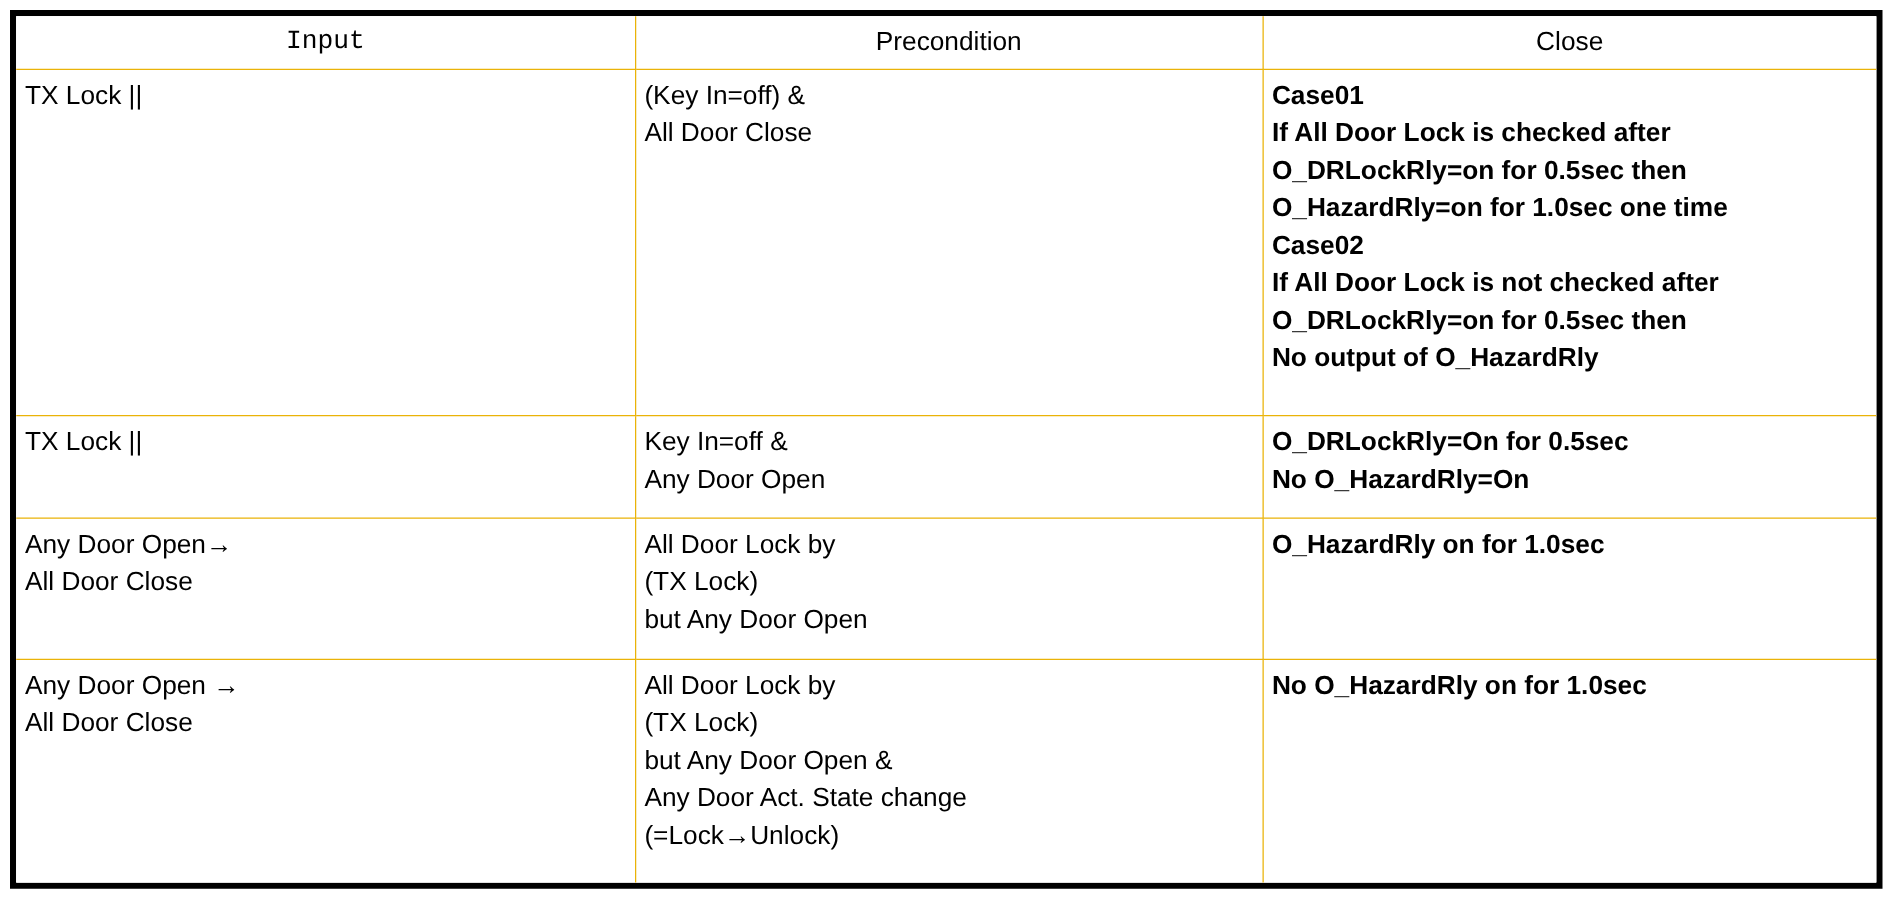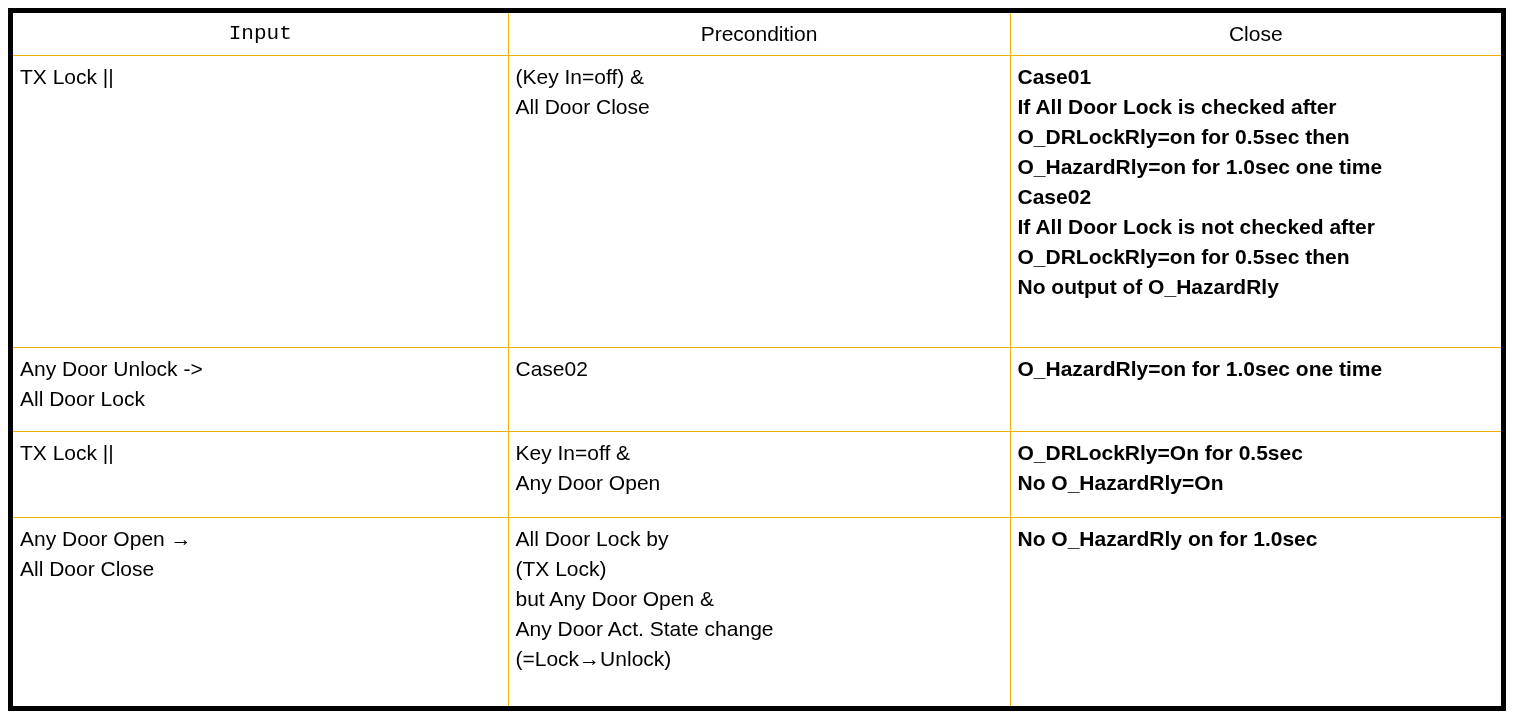--- a/index.html
+++ b/index.html
@@ -104,35 +104,37 @@
         <td class="last">Case01
 If All Door Lock is checked after
 O_DRLockRly=on for 0.5sec then
 O_HazardRly=on for 1.0sec one time
 Case02
 If All Door Lock is not checked after
 O_DRLockRly=on for 0.5sec then
 No output of O_HazardRly</td>
       </tr>
 
-      <tr class="row-1">
-        <td class="first">Any Door Unlock -&gt;
-All Door Lock</td>
-        <td>Case02</td>
-        <td class="last">O_HazardRly=on for 1.0sec one time</td>
-      </tr>
 
       <tr class="row-2">
         <td class="first">TX Lock ||</td>
         <td>Key In=off &amp;
 Any Door Open</td>
         <td class="last">O_DRLockRly=On for 0.5sec
 No O_HazardRly=On</td>
       </tr>
 
+      <tr class="row-3">
+        <td class="first">Any Door Open→
+All Door Close</td>
+        <td>All Door Lock by
+(TX Lock)
+but Any Door Open</td>
+        <td class="last">O_HazardRly on for 1.0sec</td>
+      </tr>
 
       <tr class="row-4 last-row">
         <td class="first">Any Door Open →
 All Door Close</td>
         <td>All Door Lock by
 (TX Lock)
 but Any Door Open &amp;
 Any Door Act. State change
 (=Lock→Unlock)</td>
         <td class="last">No O_HazardRly on for 1.0sec</td>

